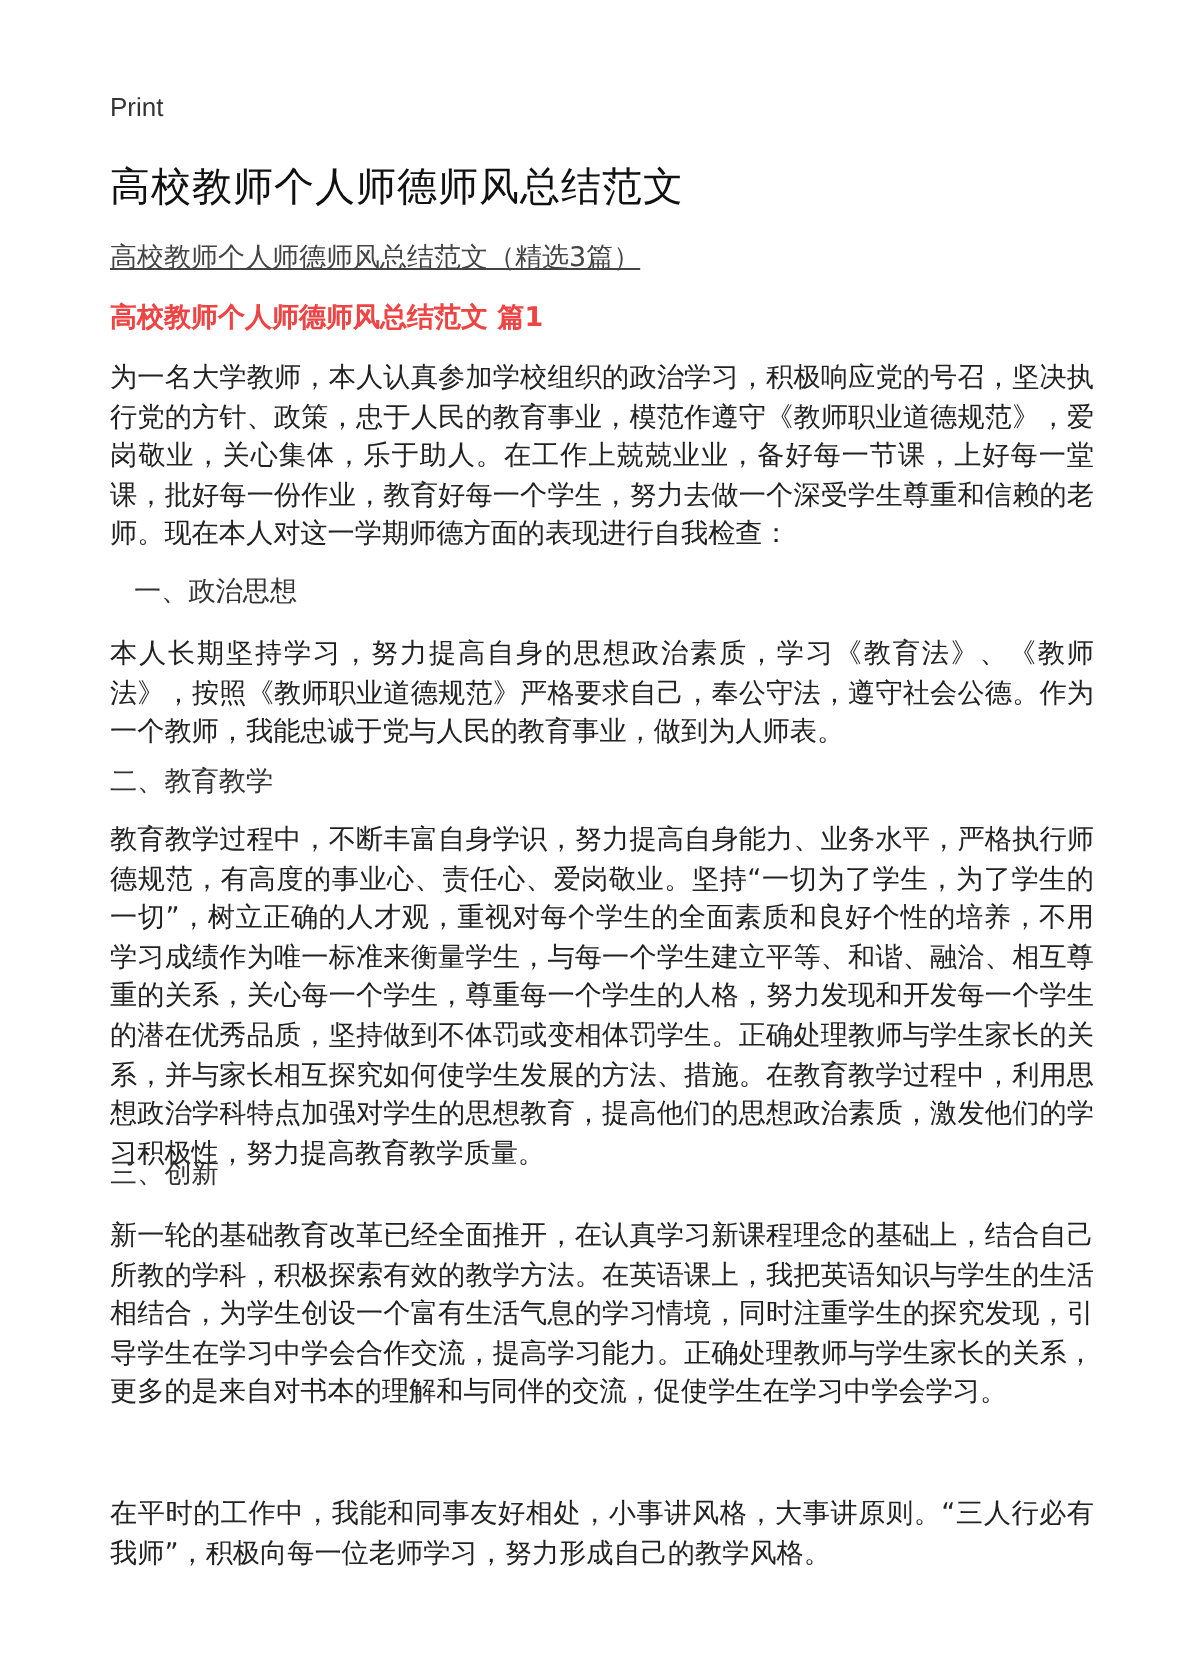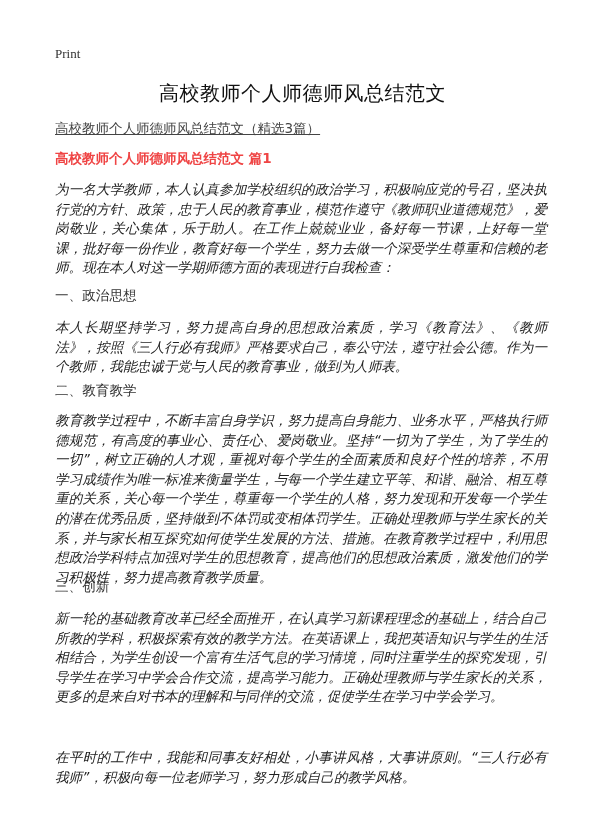--- a/index.html
+++ b/index.html
@@ -1,38 +1,38 @@
 <!DOCTYPE html>
 <html><head>
 <meta charset="utf-8">
 <style>
   html, body { margin:0; padding:0; background:#ffffff; }
   body { width:600px; height:828px; position:relative; overflow:hidden;
          font-family:"DejaVu Sans", sans-serif; color:#222; }
   .page { position:absolute; left:55px; top:0; width:495px; }
-  .print { position:absolute; left:0; top:46px; font-family:Liberation Serif, serif; font-size:13px; color:#333; }
-  .title { position:absolute; left:0; width:495px; top:80px; text-align:center; font-size:20px; color:#111; letter-spacing:0.5px; }
+  .print { position:absolute; left:0; top:46px; font-family:Liberation Sans, sans-serif; font-size:13px; color:#333; }
+  .title { position:absolute; left:0; width:495px; top:80px; text-align:left; font-size:20px; color:#111; letter-spacing:0.5px; }
   .subtitle { position:absolute; left:0; top:120px; font-size:13.5px; color:#444;text-decoration:underline; }
   .section-title { position:absolute; left:0; top:150px; font-size:13.5px; font-weight:bold; color:#ef4444; }
-  .para { position:absolute; left:0; width:492px; font-size:13.6px; line-height:19.6px; color:#222; text-align:justify;font-style:italic; }
+  .para { position:absolute; left:0; width:492px; font-size:13.6px; line-height:19.6px; color:#222; text-align:justify; }
   .heading { position:absolute; left:0; font-size:13.6px; color:#333; }
 </style>
 </head>
 <body>
 
 <div class="page">
   <div class="print">Print</div>
   <div class="title">高校教师个人师德师风总结范文</div>
   <div class="subtitle">高校教师个人师德师风总结范文（精选3篇）</div>
   <div class="section-title">高校教师个人师德师风总结范文 篇1</div>
 
   <div class="para" style="top:180px;">为一名大学教师，本人认真参加学校组织的政治学习，积极响应党的号召，坚决执行党的方针、政策，忠于人民的教育事业，模范作遵守《教师职业道德规范》，爱岗敬业，关心集体，乐于助人。在工作上兢兢业业，备好每一节课，上好每一堂课，批好每一份作业，教育好每一个学生，努力去做一个深受学生尊重和信赖的老师。现在本人对这一学期师德方面的表现进行自我检查：</div>
 
-  <div class="heading" style="top:287px;">一、政治思想</div>
-  <div class="para" style="top:318px;">本人长期坚持学习，努力提高自身的思想政治素质，学习《教育法》、《教师法》，按照《三人行必有我师》严格要求自己，奉公守法，遵守社会公德。作为一个教师，我能忠诚于党与人民的教育事业，做到为人师表。</div>
+  <div class="heading" style="top:287px;margin-left:12px;">一、政治思想</div>
+  <div class="para" style="top:318px;">本人长期坚持学习，努力提高自身的思想政治素质，学习《教育法》、《教师法》，按照《教师职业道德规范》严格要求自己，奉公守法，遵守社会公德。作为一个教师，我能忠诚于党与人民的教育事业，做到为人师表。</div>
 
   <div class="heading" style="top:382px;">二、教育教学</div>
   <div class="para" style="top:411px;">教育教学过程中，不断丰富自身学识，努力提高自身能力、业务水平，严格执行师德规范，有高度的事业心、责任心、爱岗敬业。坚持“一切为了学生，为了学生的一切”，树立正确的人才观，重视对每个学生的全面素质和良好个性的培养，不用学习成绩作为唯一标准来衡量学生，与每一个学生建立平等、和谐、融洽、相互尊重的关系，关心每一个学生，尊重每一个学生的人格，努力发现和开发每一个学生的潜在优秀品质，坚持做到不体罚或变相体罚学生。正确处理教师与学生家长的关系，并与家长相互探究如何使学生发展的方法、措施。在教育教学过程中，利用思想政治学科特点加强对学生的思想教育，提高他们的思想政治素质，激发他们的学习积极性，努力提高教育教学质量。</div>
 
   <div class="heading" style="top:578px;">三、创新</div>
   <div class="para" style="top:609px;">新一轮的基础教育改革已经全面推开，在认真学习新课程理念的基础上，结合自己所教的学科，积极探索有效的教学方法。在英语课上，我把英语知识与学生的生活相结合，为学生创设一个富有生活气息的学习情境，同时注重学生的探究发现，引导学生在学习中学会合作交流，提高学习能力。正确处理教师与学生家长的关系，更多的是来自对书本的理解和与同伴的交流，促使学生在学习中学会学习。</div>
 
   <div class="para" style="top:748px;">在平时的工作中，我能和同事友好相处，小事讲风格，大事讲原则。“三人行必有我师”，积极向每一位老师学习，努力形成自己的教学风格。</div>
 </div>
 

